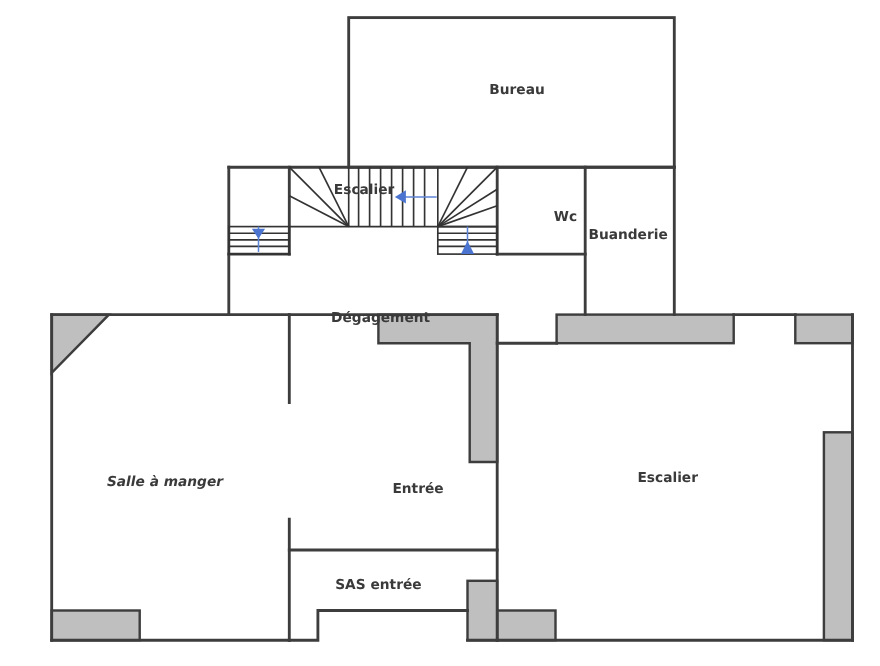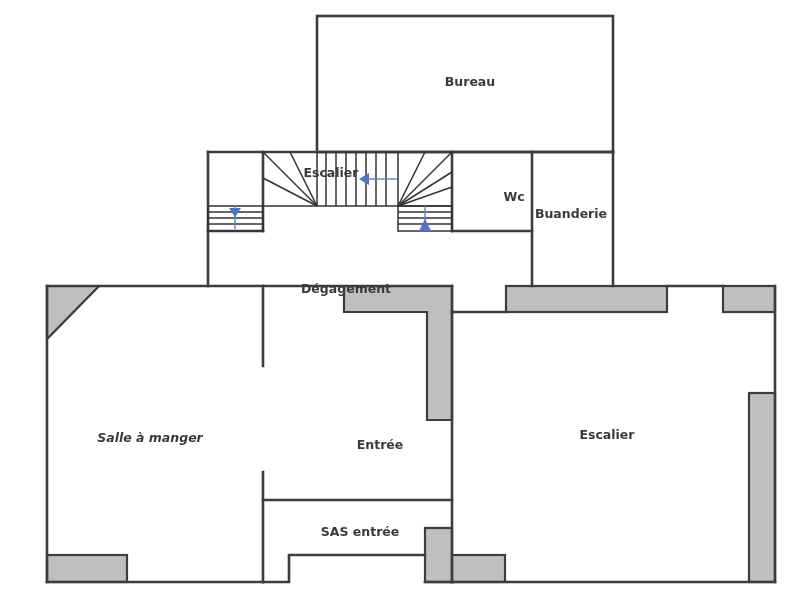--- a/index.html
+++ b/index.html
@@ -133,13 +133,13 @@
 </svg>
 
 <div class="label" style="left:470px; top:81px;">Bureau</div>
 <div class="label" style="left:331px; top:172px;">Escalier</div>
 <div class="label" style="left:514px; top:196px;">Wc</div>
 <div class="label" style="left:571px; top:213px;">Buanderie</div>
 <div class="label" style="left:346px; top:260px;margin-top:28px;">Dégagement</div>
 <div class="label" style="left:150px; top:437px;font-style:italic;">Salle à manger</div>
 <div class="label" style="left:352px; top:444px;margin-left:28px;">Entrée</div>
 <div class="label" style="left:607px; top:434px;">Escalier</div>
-<div class="label" style="left:360px; top:531px;">SAS entrée</div>
+<div class="label" style="left:344px; top:531px;">SAS entrée</div>
 
 </body></html>

